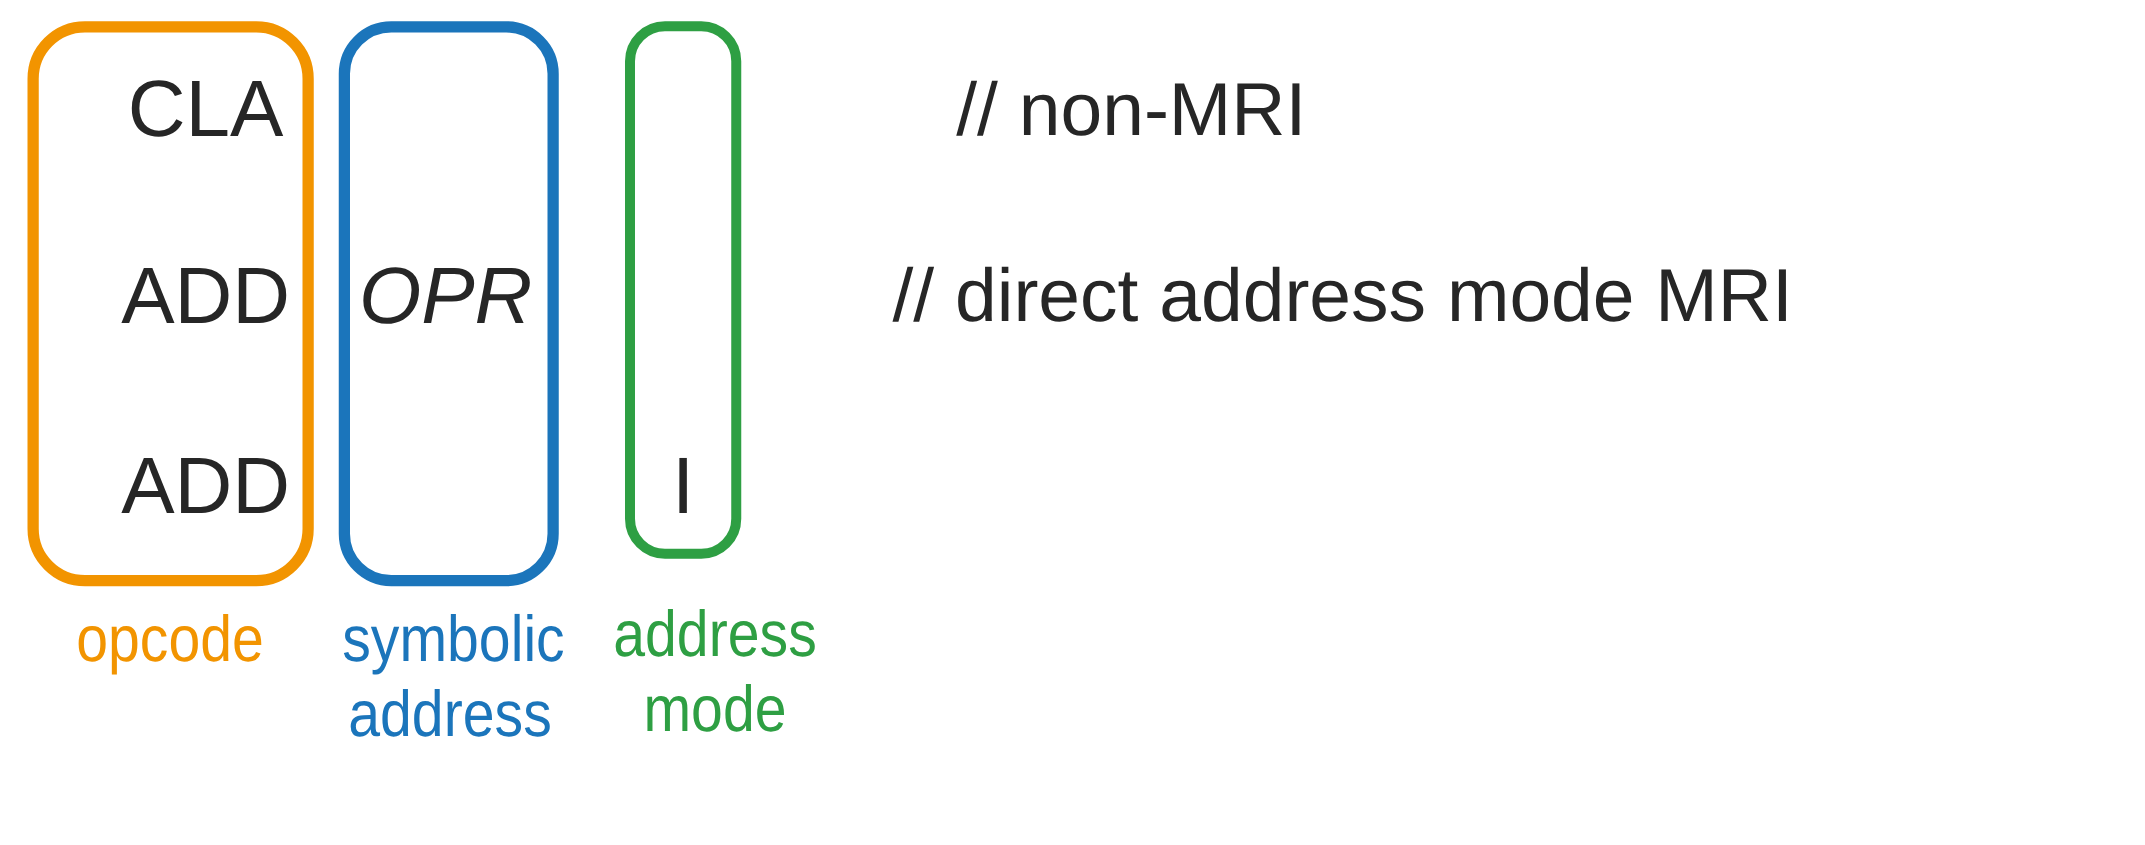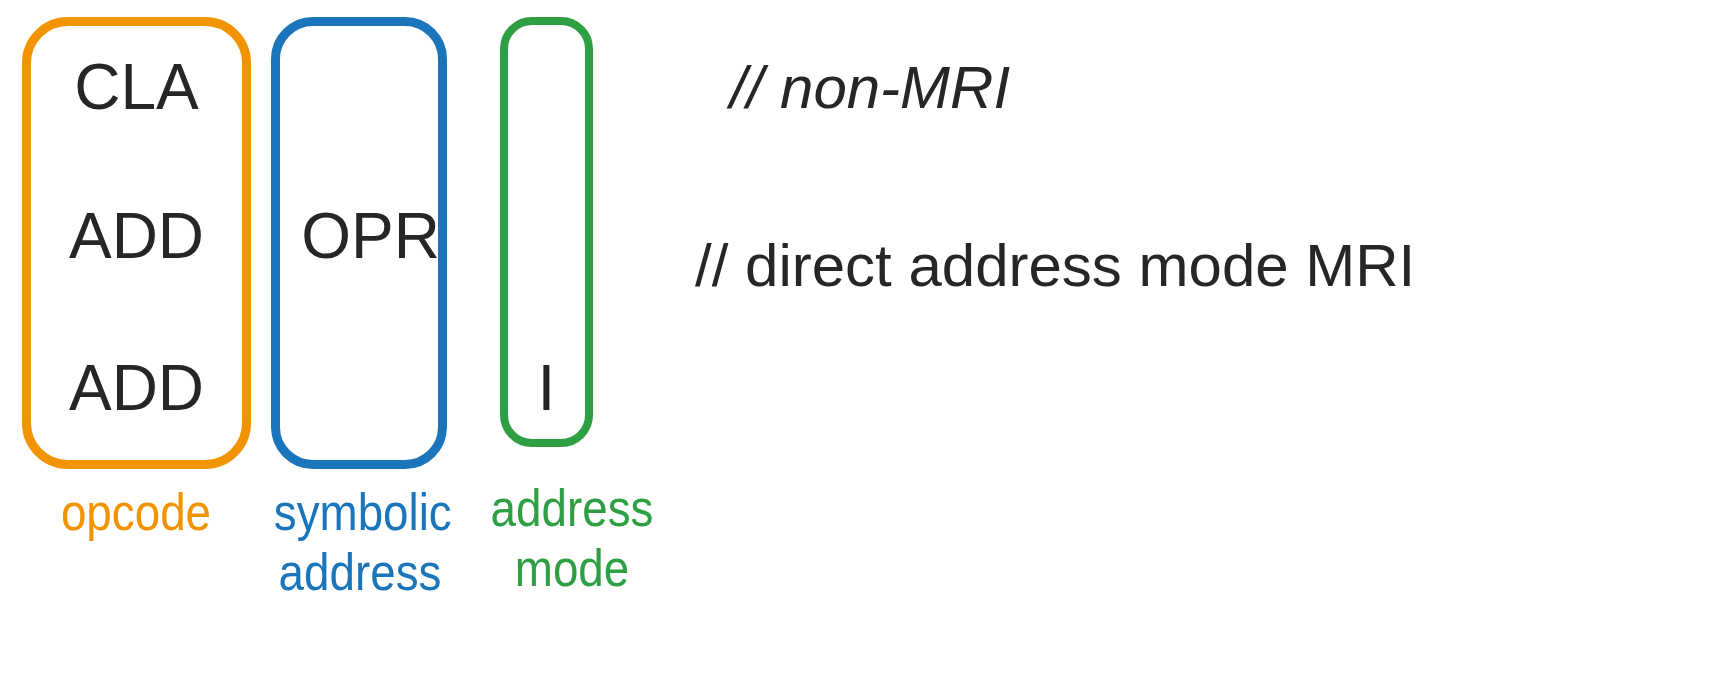--- a/index.html
+++ b/index.html
@@ -66,35 +66,35 @@
   .cell-center {
     text-align: center;
   }
 
   
   .row1 { top: 55px; }
   .row2 { top: 204px; }
   .row3 { top: 356px; }
 
   
-  .col-opcode  { left: 22px;  width: 229px; }
-  .col-symaddr { left: 285px; width: 171px; }
+  .col-opcode  { left: 22px;  width: 229px; padding-left: 28px; }
+  .col-symaddr { left: 271px; width: 171px; font-style: italic; }
   .col-addrmode{ left: 500px; width: 93px;  }
 
   
   .comment {
     position: absolute;
     color: #262626;
     font-family: "Liberation Sans", sans-serif;
     font-size: 60px;
     line-height: 60px;
     white-space: nowrap;
   }
-  .comment-1 { left: 730px; top: 58px; font-style: italic; }
-  .comment-2 { left: 695px; top: 207px; margin-top: 29px; }
+  .comment-1 { left: 765px; top: 58px; }
+  .comment-2 { left: 714px; top: 207px; }
   .comment-3 { left: 706px; top: 358px; }
 
   
   .caption {
     position: absolute;
     font-family: "Liberation Sans Narrow", "Liberation Sans", sans-serif;
     font-stretch: condensed;
     font-size: 52px;
     line-height: 60px;
     text-align: center;

